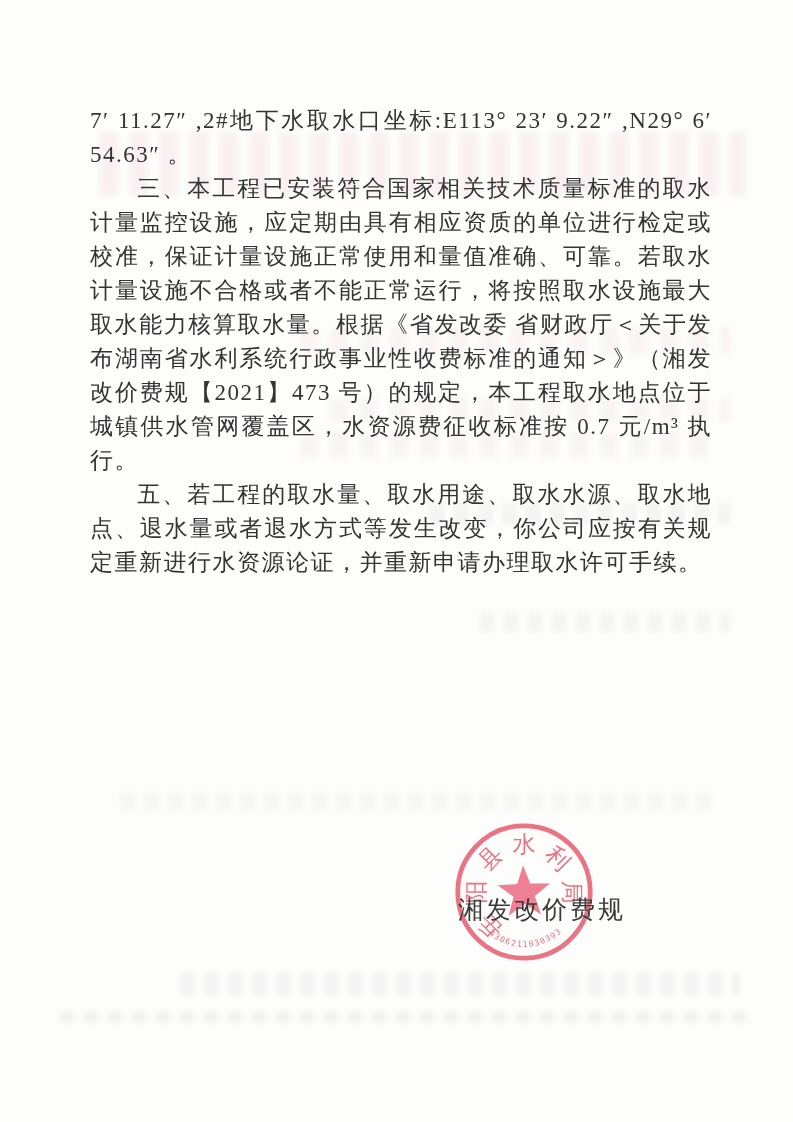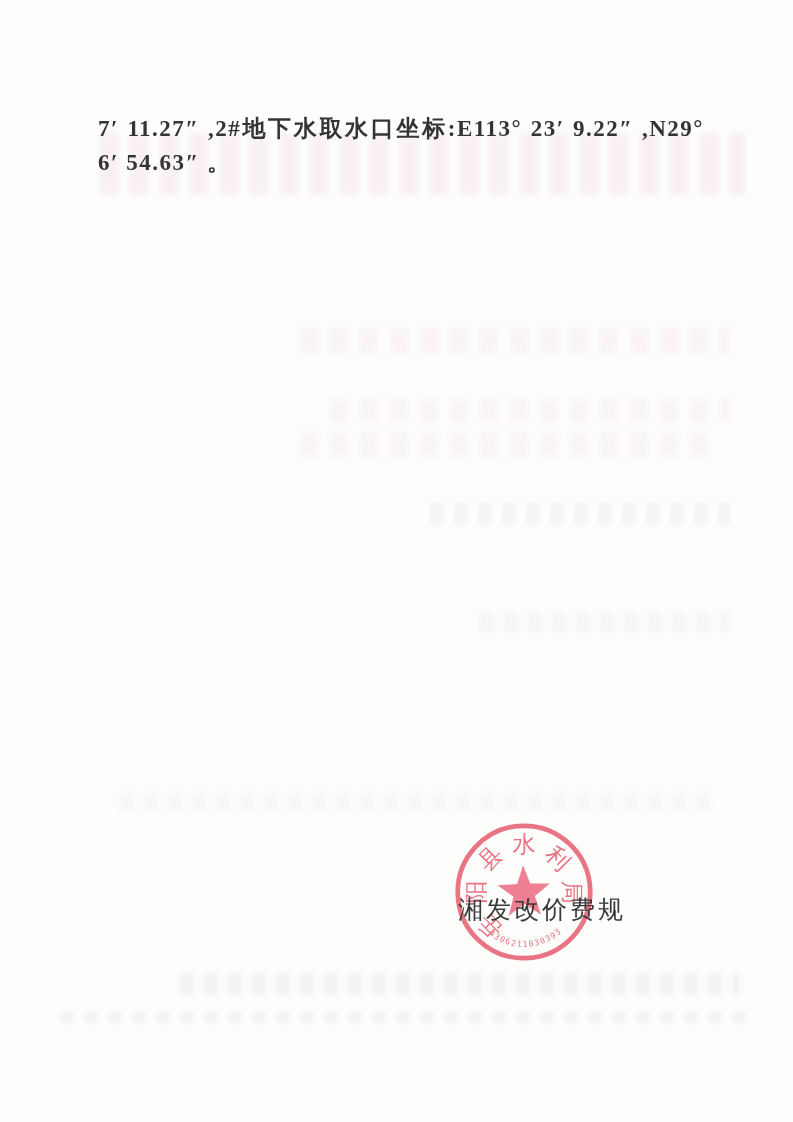--- a/index.html
+++ b/index.html
@@ -18,21 +18,21 @@
   .content{
     position:absolute;
     left:90px;top:104px;width:622px;
     color:#343434;
     font-size:23px;
     line-height:34px;
     letter-spacing:1.5px;
     text-align:justify;
     text-justify:inter-character;
   }
-  .content p{margin:8px;font-weight:bold;}
+  .content p{margin:0;}
   .content p.indent{text-indent:2.05em;}
 
   
   .smudge{
     position:absolute;
     pointer-events:none;
     filter:blur(2.5px);
     opacity:.55;
   }
   .smudge.pink{
@@ -75,20 +75,22 @@
   <div class="smudge pink" style="left:330px;top:398px;width:400px;height:24px;opacity:.3;"></div>
   <div class="smudge pink" style="left:300px;top:432px;width:420px;height:26px;opacity:.3;"></div>
   <div class="smudge gray" style="left:430px;top:503px;width:300px;height:22px;opacity:.35;"></div>
   <div class="smudge gray" style="left:480px;top:612px;width:250px;height:20px;opacity:.3;"></div>
   <div class="smudge gray" style="left:120px;top:793px;width:600px;height:18px;opacity:.25;"></div>
   <div class="smudge gray" style="left:180px;top:973px;width:560px;height:22px;opacity:.4;"></div>
   <div class="smudge gray" style="left:60px;top:1012px;width:690px;height:10px;opacity:.45;"></div>
 
   <div class="content">
     <p>7′ 11.27″ ,2#地下水取水口坐标:E113° 23′ 9.22″ ,N29° 6′ 54.63″ 。</p>
+    <p class="indent">三、本工程已安装符合国家相关技术质量标准的取水计量监控设施，应定期由具有相应资质的单位进行检定或校准，保证计量设施正常使用和量值准确、可靠。若取水计量设施不合格或者不能正常运行，将按照取水设施最大取水能力核算取水量。根据《省发改委 省财政厅＜关于发布湖南省水利系统行政事业性收费标准的通知＞》（湘发改价费规【2021】473 号）的规定，本工程取水地点位于城镇供水管网覆盖区，水资源费征收标准按 0.7 元/m³ 执行。</p>
+    <p class="indent">五、若工程的取水量、取水用途、取水水源、取水地点、退水量或者退水方式等发生改变，你公司应按有关规定重新进行水资源论证，并重新申请办理取水许可手续。</p>
   </div>
 
   <svg class="seal" viewBox="0 0 200 200">
 
     <circle cx="100" cy="100" r="77" fill="none" stroke="#e7596e" stroke-width="5.5" opacity="0.9"></circle>
 
     <polygon points="100,69 107.6,90.5 130.4,91.1 112.4,105 118.8,126.9 100,114 81.2,126.9 87.6,105 69.6,91.1 92.4,90.5" fill="#ec6a80" opacity="0.92"></polygon>
 
     <g font-family="Liberation Serif, serif" font-size="27" fill="#e7596e" text-anchor="middle" opacity="0.9">
       <text x="59.1" y="138.2" transform="rotate(-133 59.1 138.2)" dominant-baseline="central">岳</text>

